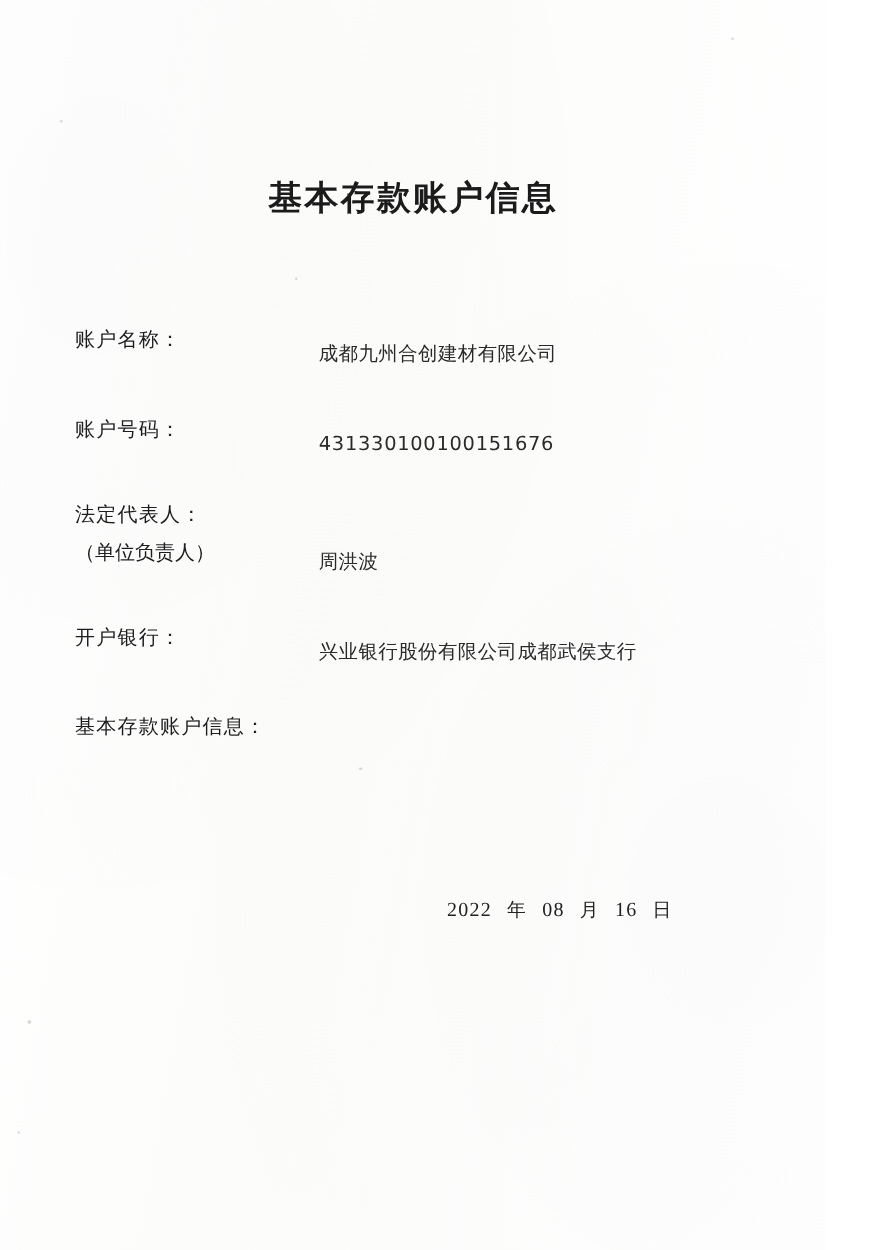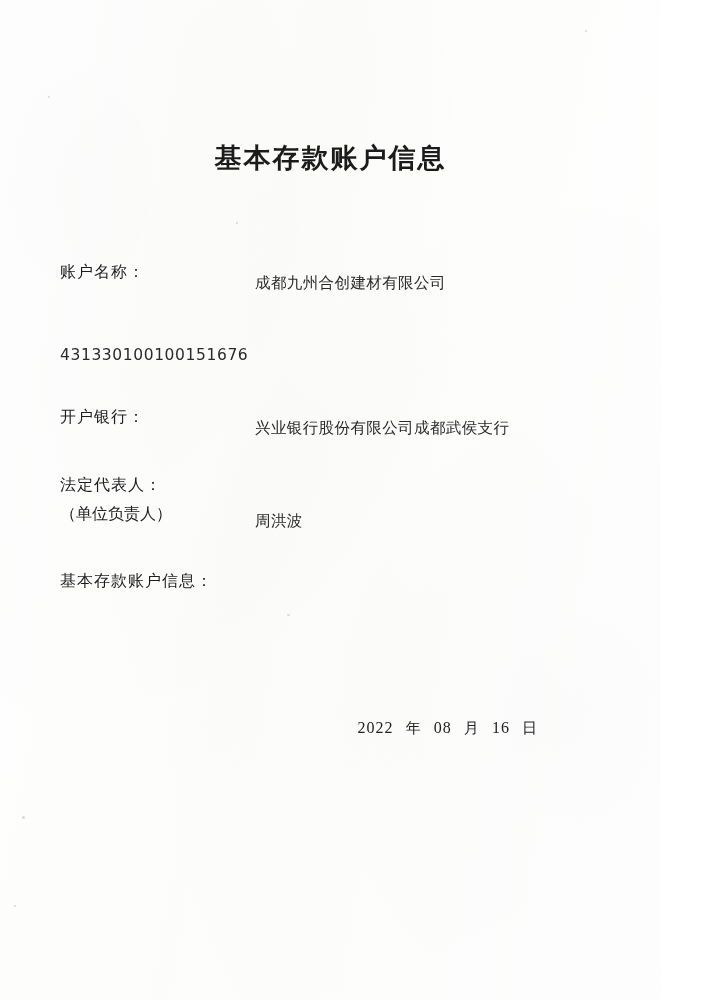--- a/index.html
+++ b/index.html
@@ -123,34 +123,35 @@
   <div class="doc-title">基本存款账户信息</div>
 
   <div class="fields">
 
     <div class="row">
       <div class="label">账户名称：</div>
       <div class="value">成都九州合创建材有限公司</div>
     </div>
 
     <div class="row">
+      <div class="label">账户号码：</div>
       <div class="value mono">431330100100151676</div>
-    </div>
-
-    <div class="row">
-      <div class="label">开户银行：</div>
-      <div class="value">兴业银行股份有限公司成都武侯支行</div>
     </div>
 
     <div class="row rep">
       <div class="label">
         <span>法定代表人：</span>
         <span class="sub">（单位负责人）</span>
       </div>
       <div class="value">周洪波</div>
+    </div>
+
+    <div class="row">
+      <div class="label">开户银行：</div>
+      <div class="value">兴业银行股份有限公司成都武侯支行</div>
     </div>
 
     <div class="row acct-code">
       <div class="label">基本存款账户信息：</div>
     </div>
 
   </div>
 
   <div class="date-line">
     <span>2022</span>

